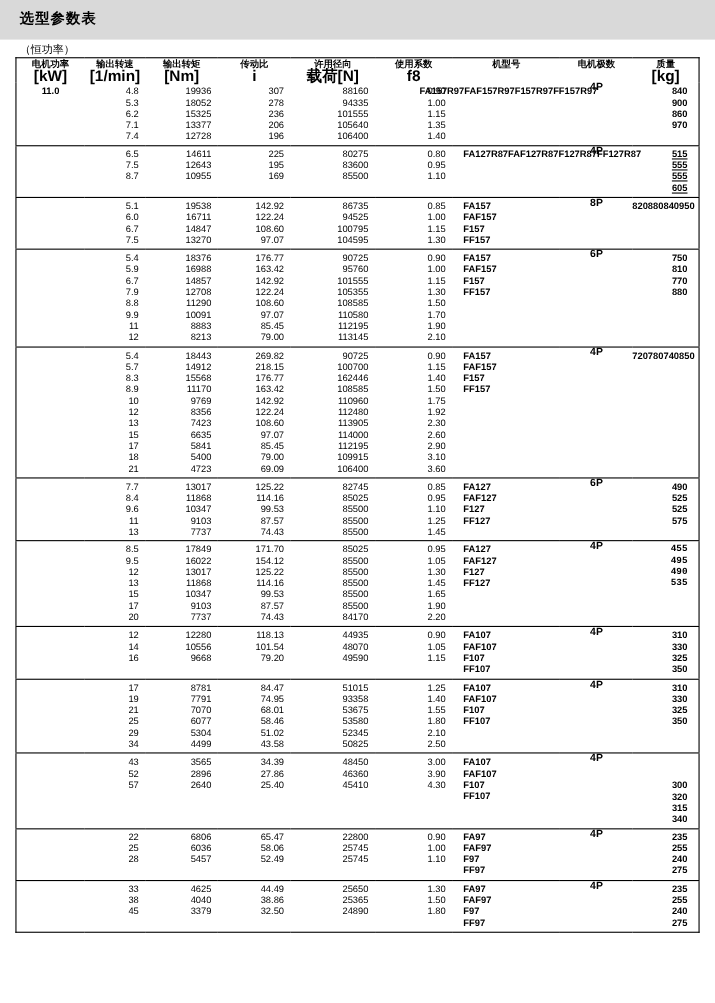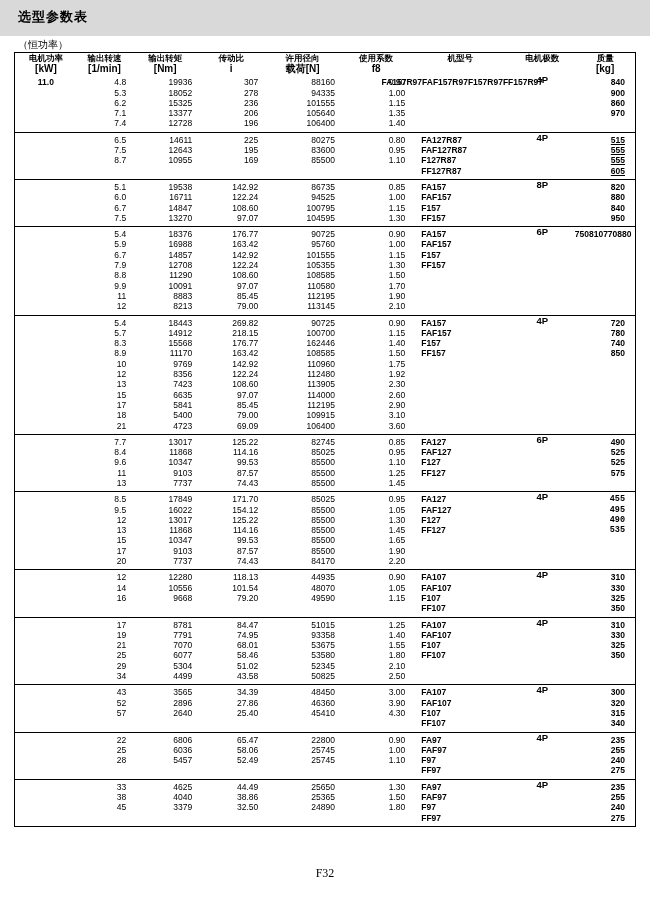--- a/index.html
+++ b/index.html
@@ -71,21 +71,21 @@
     font-weight: bold;
     font-size: 10px;
     border-right: 1px solid #000;
     border-bottom: 1.6px solid #000;
     padding: 4px 1px 4px 1px;
     line-height: 14px;
   }
   thead td:last-child { border-right: 0; }
   thead td .unit {
     display: block;
-    font-size: 10px;
+    font-size: 14px;
     font-weight: bold;
     line-height: 12px;
   }
   
   .grp {
     border-bottom: 1px solid #000;
   }
   .grp.last { border-bottom: 0; }
   td.c-power {
     width: 58px;
@@ -281,21 +281,21 @@
               </div>
             </td>
             <td class="c-fs grp">
               <div class="cellpad numcol">
                 <span class="blk">0.80</span>
                 <span class="blk">0.95</span>
                 <span class="blk">1.10</span>
               </div>
             </td>
             <td class="c-model grp" style="height: 100%;">
-              <div class="cellpad modelcol bold" style="display:flex;flex-direction:column;justify-content:flex-start;height:100%;">
+              <div class="cellpad modelcol bold" style="display:flex;flex-direction:row;justify-content:flex-start;height:100%;">
                 <span class="blk">FA127R87</span>
                 <span class="blk">FAF127R87</span>
                 <span class="blk">F127R87</span>
                 <span class="blk">FF127R87</span>
               </div>
             </td>
             <td class="c-poles grp">
               <div class="poles-box">4P</div>
             </td>
             <td class="c-mass grp" style="height: 100%;">
@@ -354,21 +354,21 @@
                 <span class="blk">FA157</span>
                 <span class="blk">FAF157</span>
                 <span class="blk">F157</span>
                 <span class="blk">FF157</span>
               </div>
             </td>
             <td class="c-poles grp">
               <div class="poles-box">8P</div>
             </td>
             <td class="c-mass grp" style="height: 100%;">
-              <div class="cellpad masscol bold" style="display:flex;flex-direction:column;justify-content:center;height:100%;">
+              <div class="cellpad masscol bold" style="display:flex;justify-content:center;height:100%;">
                 <span class="blk">820</span>
                 <span class="blk">880</span>
                 <span class="blk">840</span>
                 <span class="blk">950</span>
               </div>
             </td>
           </tr>
           <tr class="grp">
             <td class="c-power grp"></td>
             <td class="c-speed grp">
@@ -436,21 +436,21 @@
                 <span class="blk">FA157</span>
                 <span class="blk">FAF157</span>
                 <span class="blk">F157</span>
                 <span class="blk">FF157</span>
               </div>
             </td>
             <td class="c-poles grp">
               <div class="poles-box">6P</div>
             </td>
             <td class="c-mass grp" style="height: 100%;">
-              <div class="cellpad masscol bold" style="display:flex;flex-direction:row;justify-content:center;height:100%;align-items:flex-end;">
+              <div class="cellpad masscol bold" style="display:flex;flex-direction:column;justify-content:center;height:100%;align-items:flex-end;">
                 <span class="blk">750</span>
                 <span class="blk">810</span>
                 <span class="blk">770</span>
                 <span class="blk">880</span>
               </div>
             </td>
           </tr>
           <tr class="grp">
             <td class="c-power grp"></td>
             <td class="c-speed grp">
@@ -533,21 +533,21 @@
                 <span class="blk">FA157</span>
                 <span class="blk">FAF157</span>
                 <span class="blk">F157</span>
                 <span class="blk">FF157</span>
               </div>
             </td>
             <td class="c-poles grp">
               <div class="poles-box">4P</div>
             </td>
             <td class="c-mass grp" style="height: 100%;">
-              <div class="cellpad masscol bold" style="display:flex;flex-direction:column;justify-content:center;height:100%;">
+              <div class="cellpad masscol bold" style="display:flex;justify-content:center;height:100%;">
                 <span class="blk">720</span>
                 <span class="blk">780</span>
                 <span class="blk">740</span>
                 <span class="blk">850</span>
               </div>
             </td>
           </tr>
           <tr class="grp">
             <td class="c-power grp"></td>
             <td class="c-speed grp">
@@ -863,21 +863,21 @@
                 <span class="blk">FA107</span>
                 <span class="blk">FAF107</span>
                 <span class="blk">F107</span>
                 <span class="blk">FF107</span>
               </div>
             </td>
             <td class="c-poles grp">
               <div class="poles-box">4P</div>
             </td>
             <td class="c-mass grp" style="height: 100%;">
-              <div class="cellpad masscol bold" style="display:flex;flex-direction:column;justify-content:center;height:100%;">
+              <div class="cellpad masscol bold" style="display:flex;flex-direction:column;justify-content:center;height:100%;margin-top:21px;">
                 <span class="blk">300</span>
                 <span class="blk">320</span>
                 <span class="blk">315</span>
                 <span class="blk">340</span>
               </div>
             </td>
           </tr>
           <tr class="grp">
             <td class="c-power grp"></td>
             <td class="c-speed grp">
@@ -989,14 +989,13 @@
                 <span class="blk">255</span>
                 <span class="blk">240</span>
                 <span class="blk">275</span>
               </div>
             </td>
           </tr>
         </tbody>
     </table>
   </div>
 
-  <div class="footer">F32</div>
 </div>
 
 </body></html>

